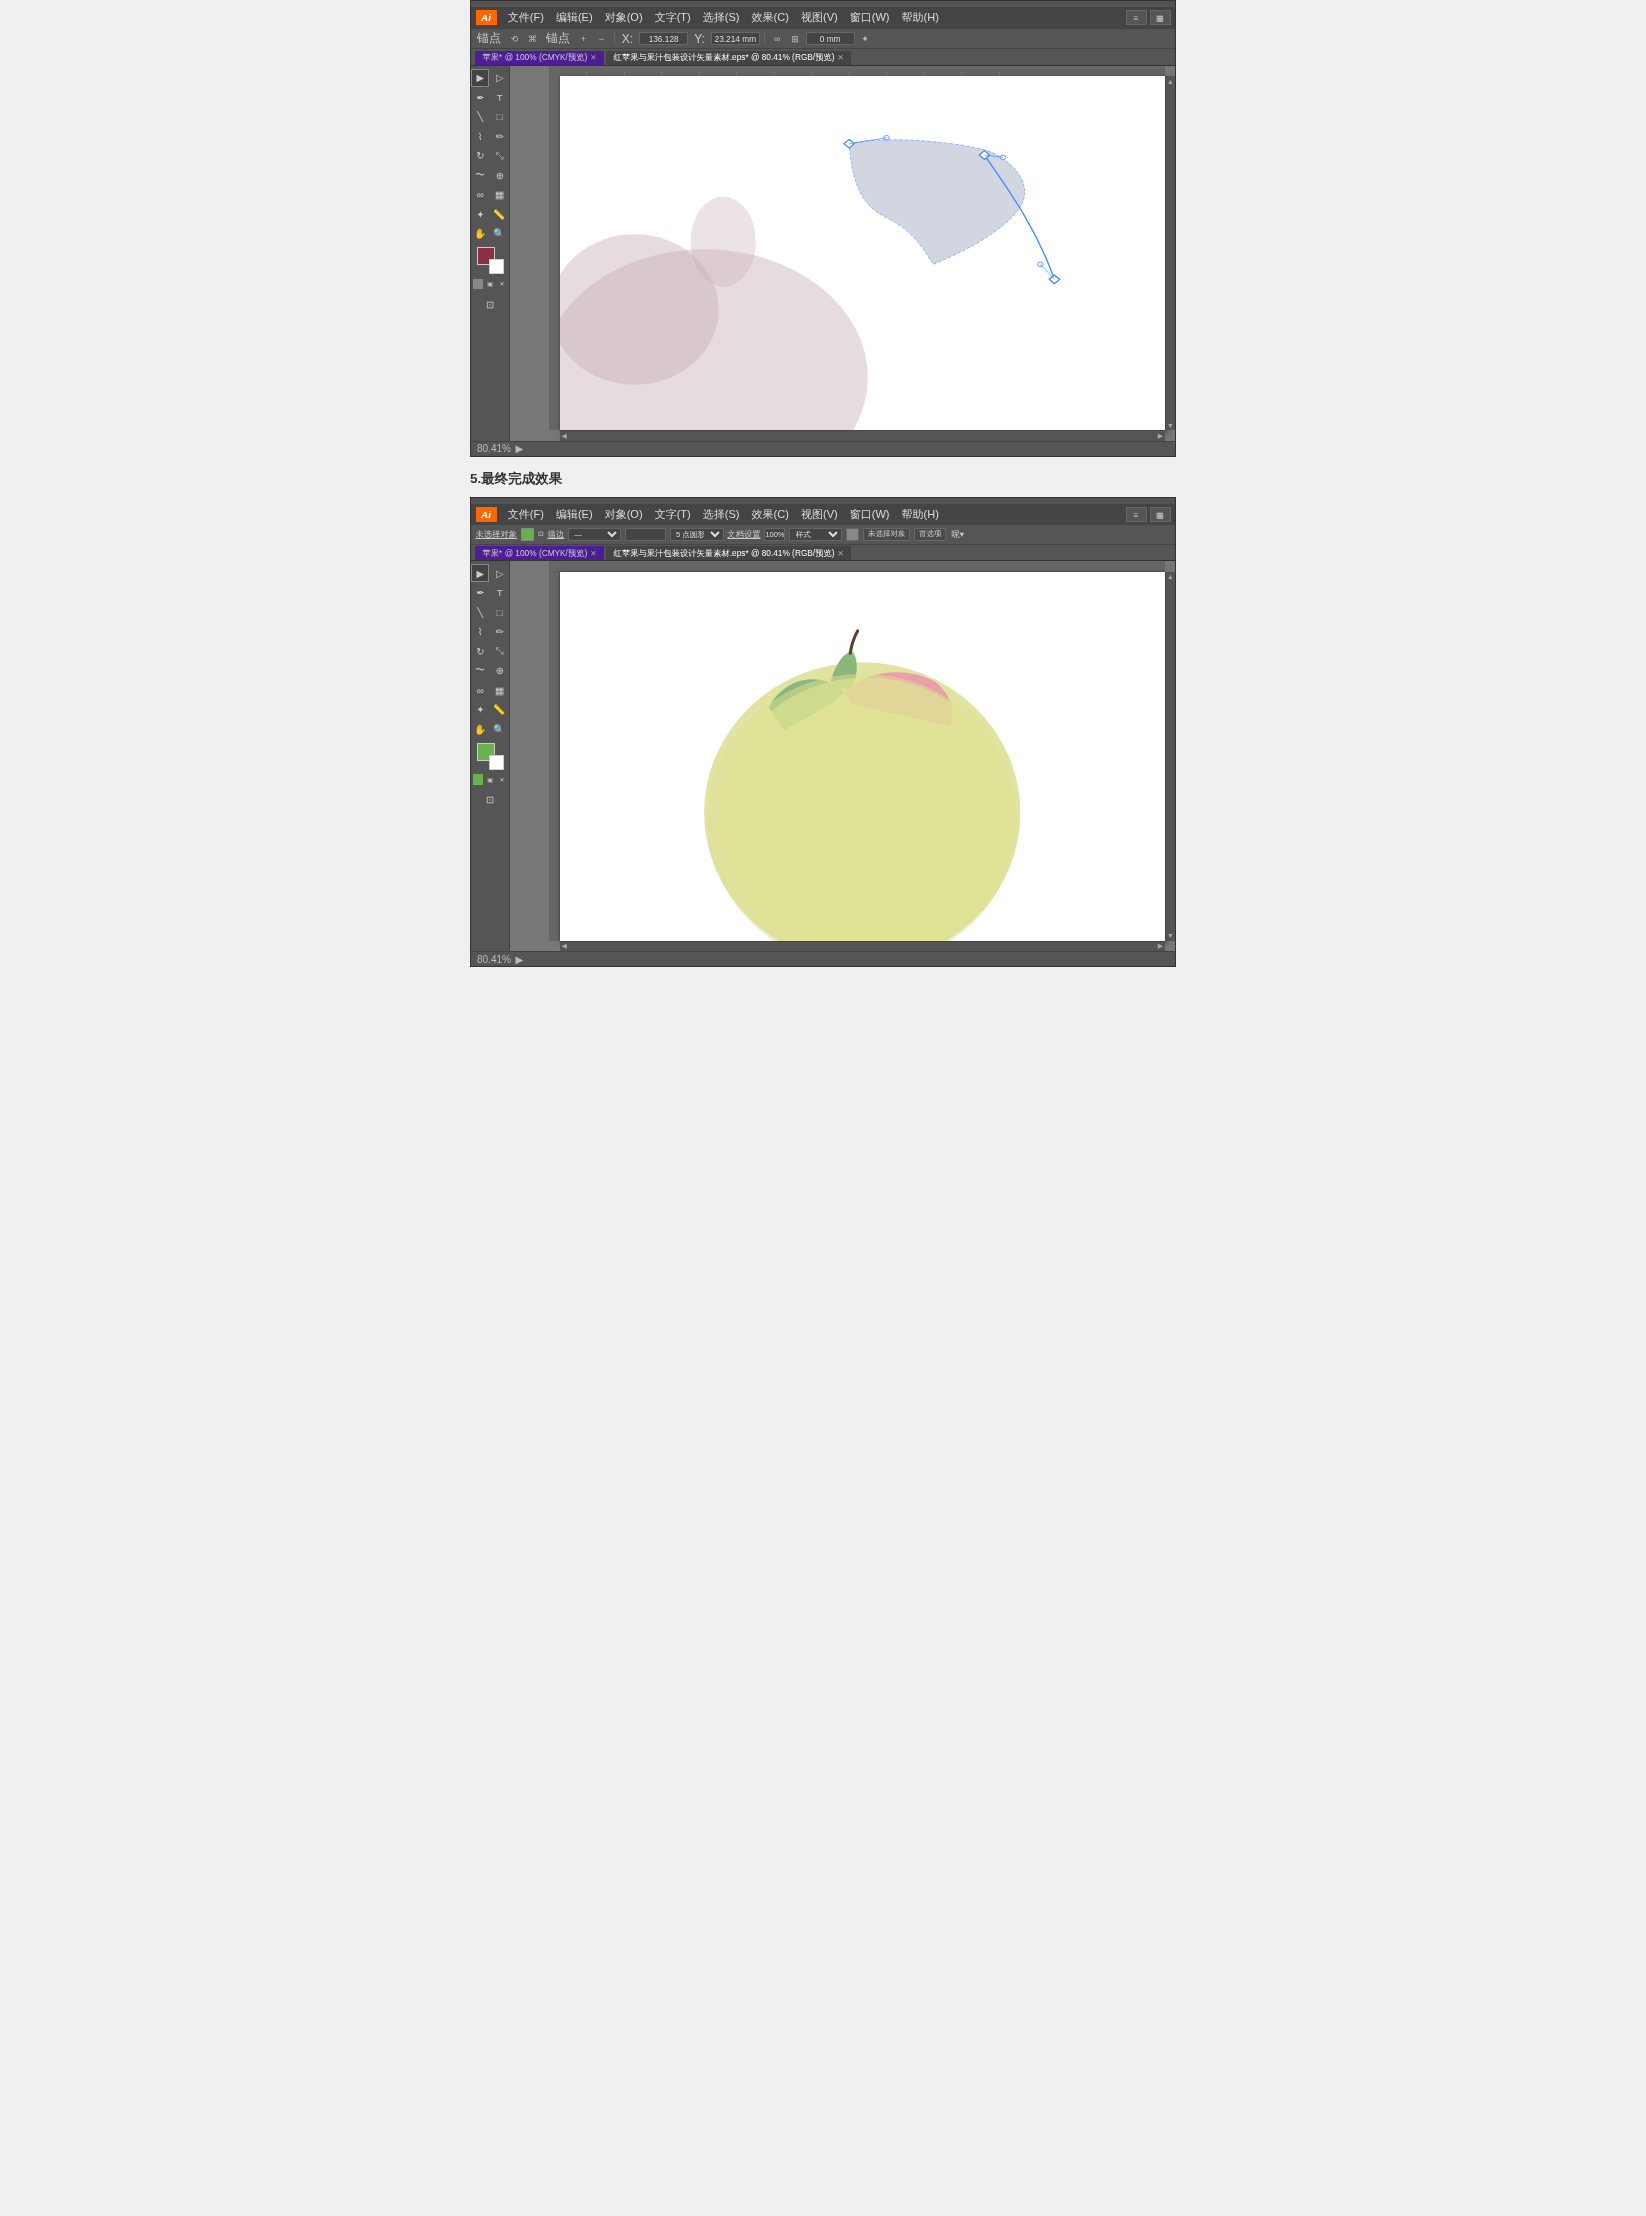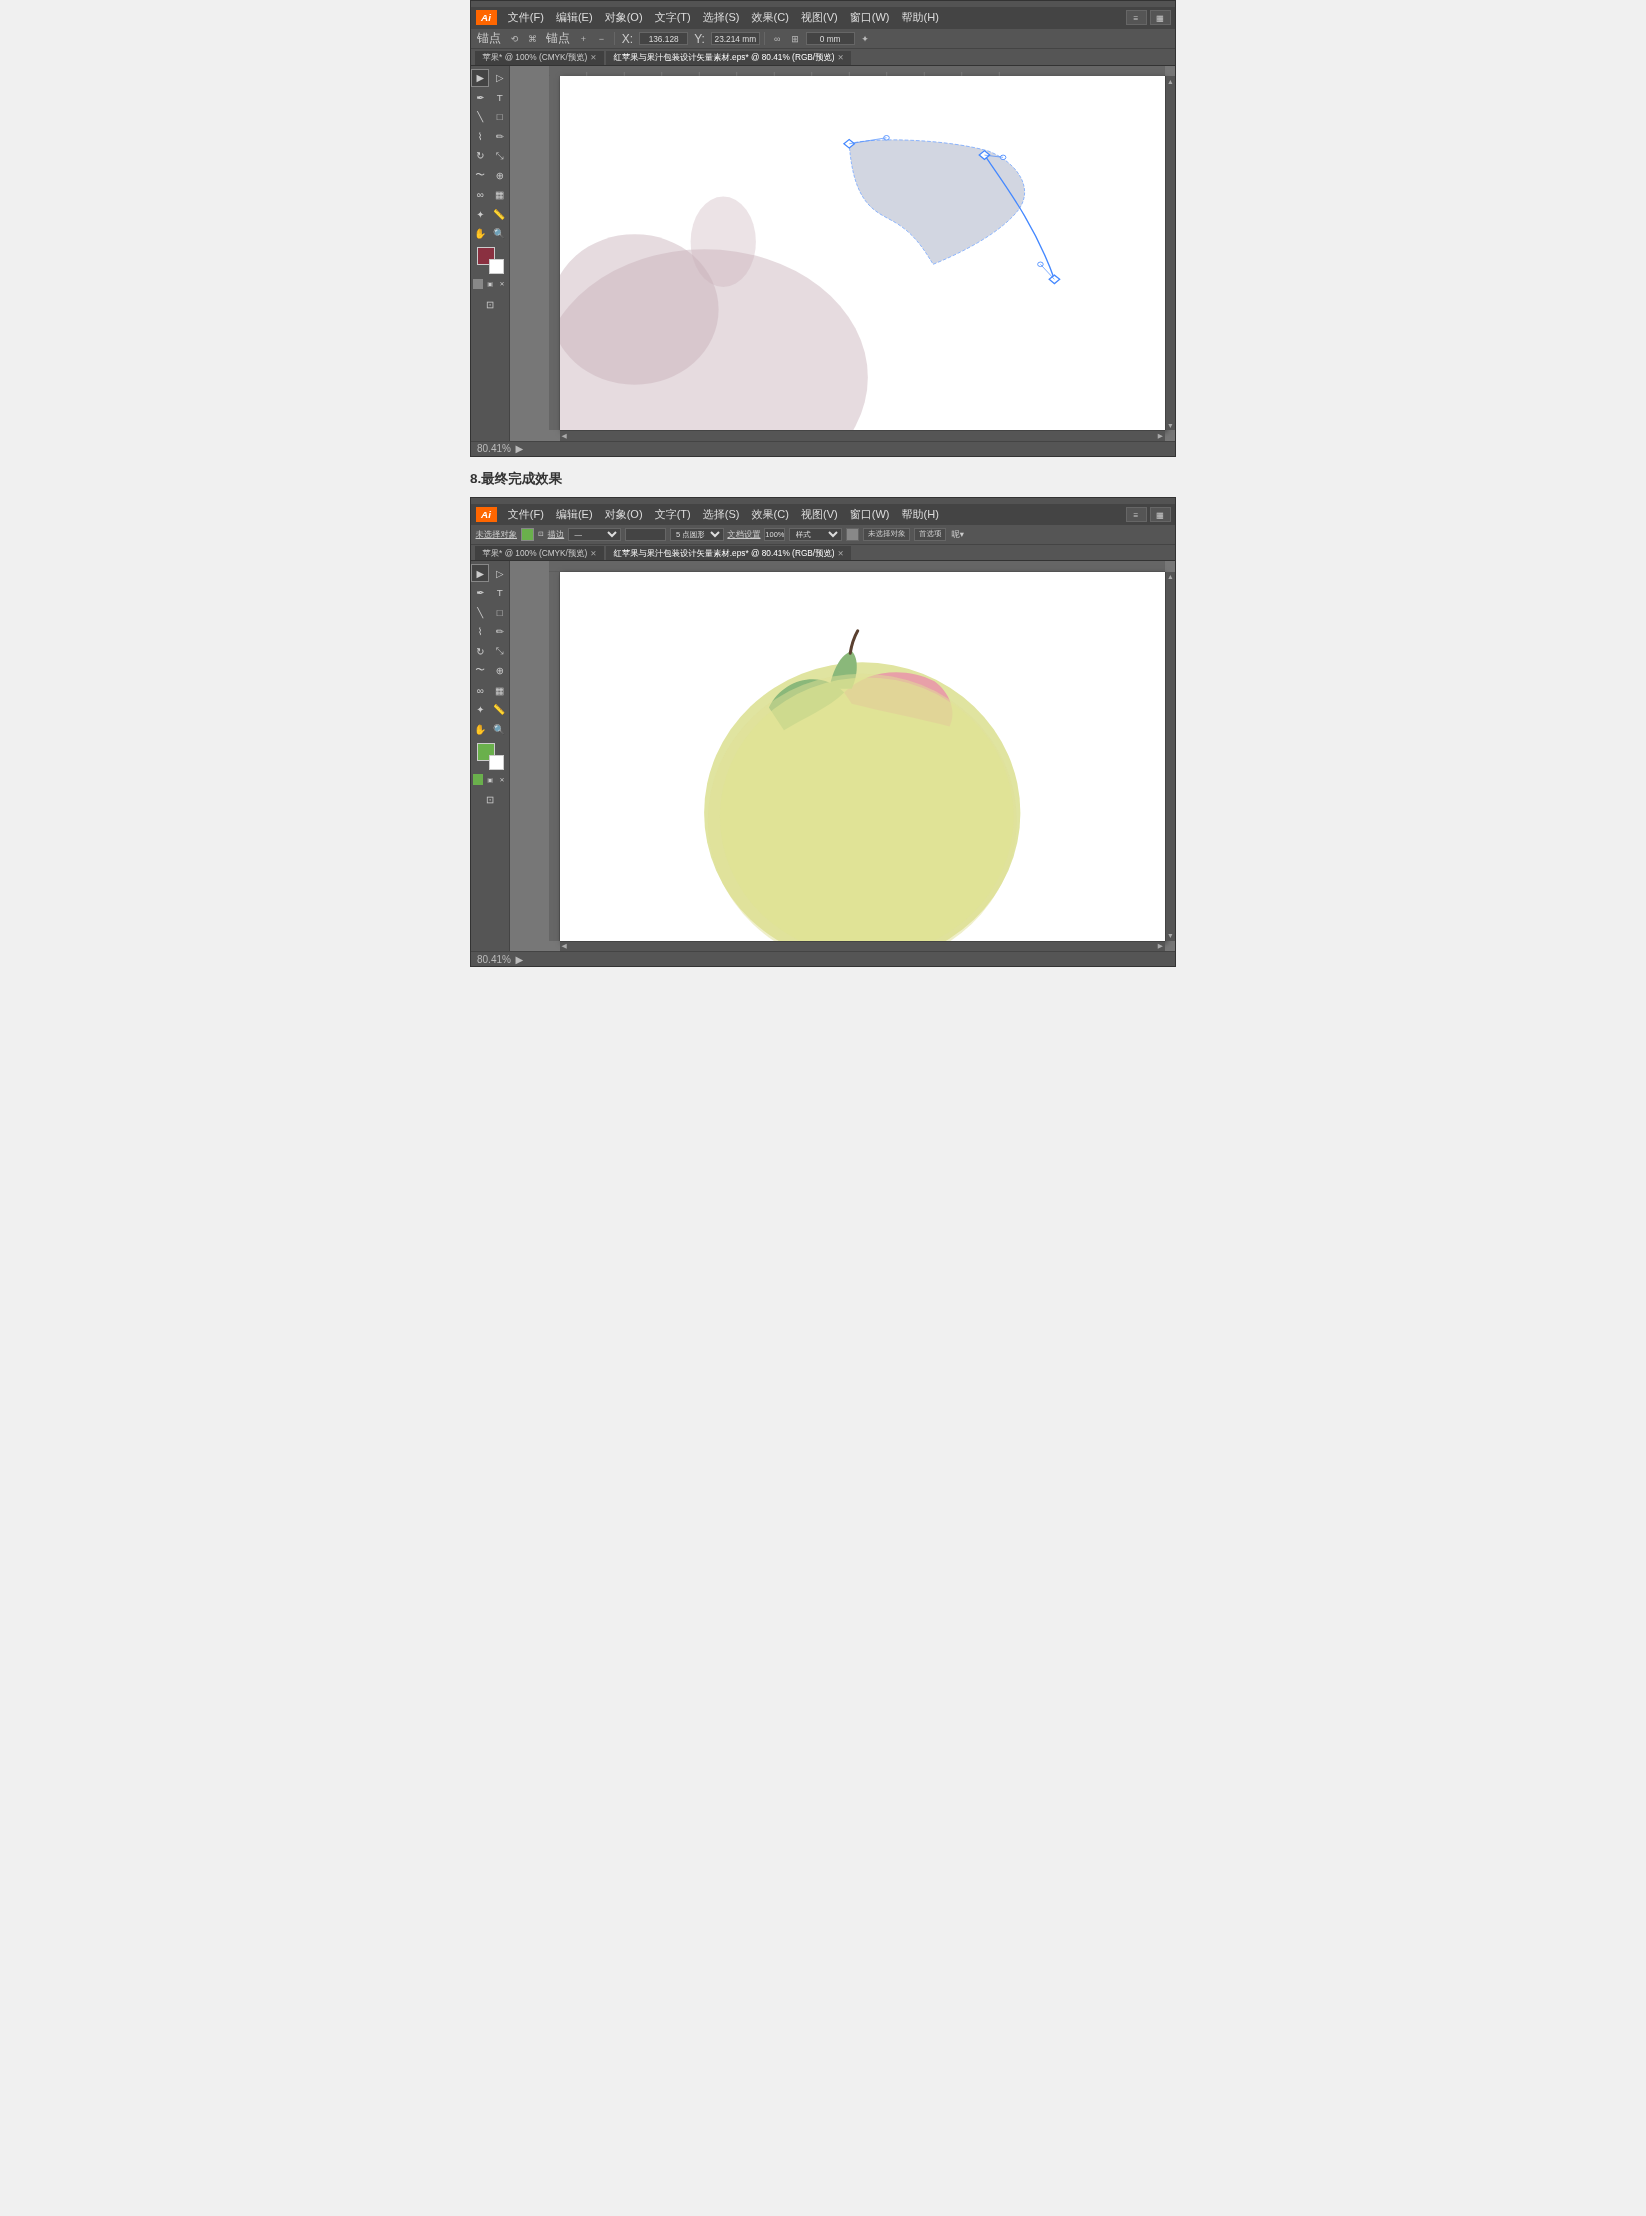--- a/index.html
+++ b/index.html
@@ -121,21 +121,21 @@
     .tab-bar {
       background: #555;
       display: flex;
       align-items: flex-end;
       height: 16.5px;
       padding: 0 3px;
       border-bottom: 0.8px solid #333;
     }
 
     .tab {
-      background: #404040;
+      background: #4c1d95;
       color: #ccc;
       font-size: 8.3px;
       padding: 1.5px 7.5px;
       height: 15px;
       display: flex;
       align-items: center;
       gap: 3px;
       cursor: pointer;
       border: 0.8px solid #555;
       border-bottom: none;
@@ -488,21 +488,21 @@
       </div>
     </div>
   </div>
 
   <div class="status-bar">
     <span class="status-text">80.41%</span>
     <span class="status-text" style="margin:0 4.5px;">▶</span>
   </div>
 </div>
 
-<div class="section-label">8.最终完成效果</div>
+<div class="section-label">5.最终完成效果</div>
 
 <div class="ai-window-2">
 
   <div class="menu-bar">
     <div class="ai-logo">Ai</div>
     <div class="menu-item">文件(F)</div>
     <div class="menu-item">编辑(E)</div>
     <div class="menu-item">对象(O)</div>
     <div class="menu-item">文字(T)</div>
     <div class="menu-item">选择(S)</div>

